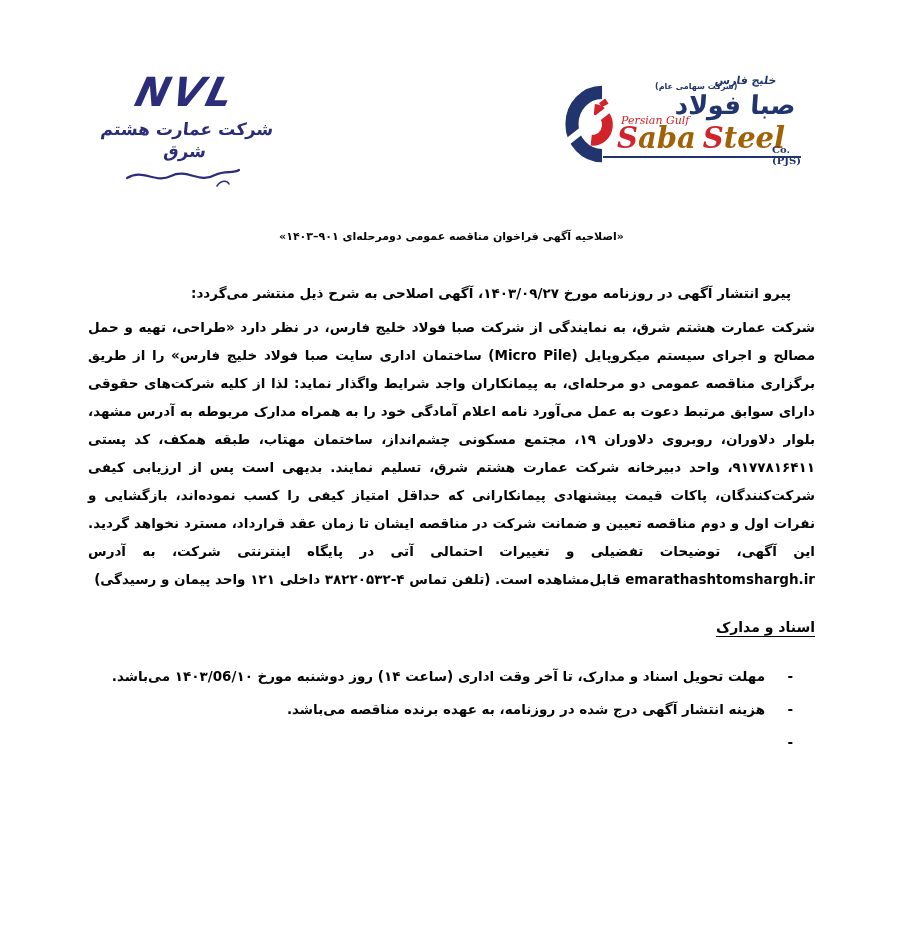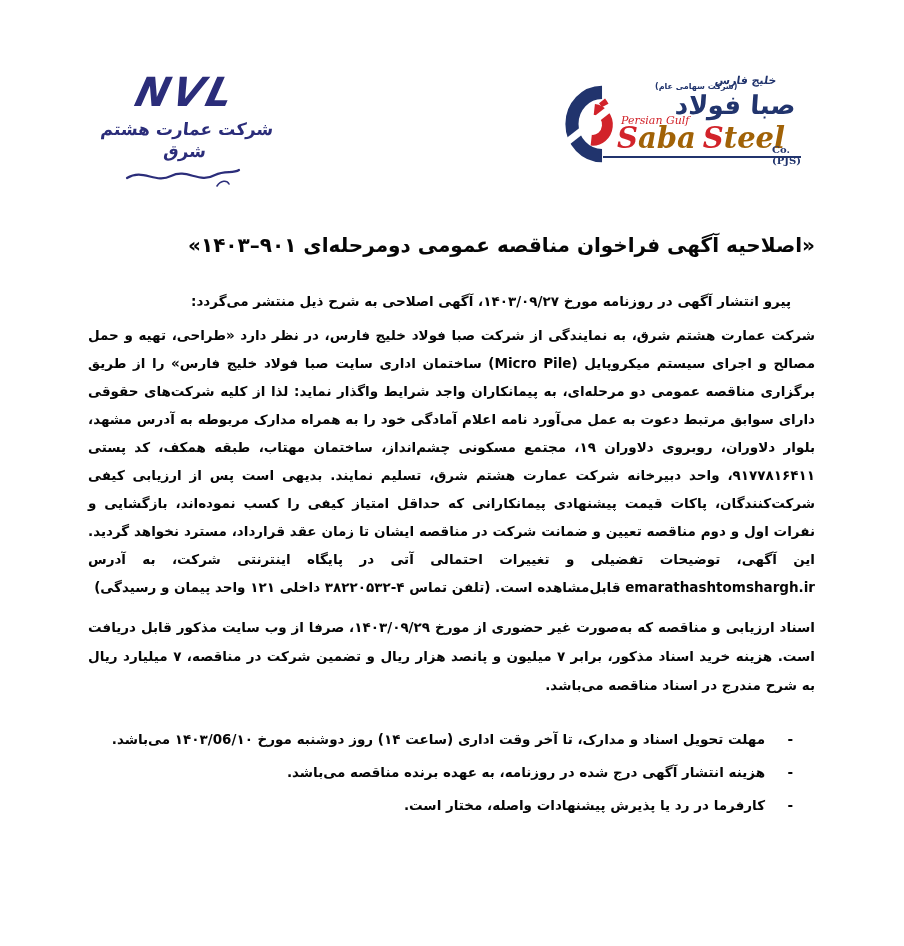--- a/index.html
+++ b/index.html
@@ -29,21 +29,21 @@
   .sabasteel .word{display:inline-block;}
   .sabasteel .word::first-letter{color:#d2232a;}
   .sabasteel .gap{display:inline-block;width:7px;}
   .co{position:absolute;left:209px;top:72px;font-family:"DejaVu Serif",serif;font-weight:bold;
       font-size:10px;color:#21346d;}
   .logo-underline{position:absolute;left:40px;top:84px;width:198px;height:2px;background:#21346d;}
 
   
   .doc{position:absolute;right:89px;width:727px;top:203px;direction:rtl;color:#060606;font-weight:bold;}
   .besmele{text-align:center;font-size:14px;line-height:20px;}
-  .title{font-size:20px;line-height:20px;margin-top:32px;}
+  .title{text-align:center;font-size:11px;line-height:20px;margin-top:24px;}
   .intro{margin:34px 0 0;text-indent:24px;font-size:13.5px;line-height:24px;}
   p.bodytext{margin:8px 0 0;font-size:13.5px;line-height:28px;text-align:justify;}
   .latin{direction:ltr;unicode-bidi:embed;}
   .phone{font-weight:bold;}
   .section{margin-top:24px;font-size:14px;line-height:20px;text-decoration:underline;text-underline-offset:4px;}
   p.docs{margin:12px 0 0;font-size:13.5px;line-height:29px;text-align:justify;}
   ul.bullets{list-style:none;margin:27px 0 0;padding:0 22px 0 0;}
   ul.bullets li{position:relative;padding-right:28px;margin-bottom:8px;font-size:13.5px;line-height:25px;}
   ul.bullets .dash{position:absolute;right:0;top:0;}
 </style>
@@ -77,26 +77,26 @@
     <div class="logo-underline"></div>
   </div>
 
   <div class="doc">
     <div class="title">«اصلاحیه آگهی فراخوان مناقصه عمومی دومرحله‌ای ۹۰۱–۱۴۰۳»</div>
 
     <p class="intro">پیرو انتشار آگهی در روزنامه مورخ ۱۴۰۳/۰۹/۲۷، آگهی اصلاحی به شرح ذیل منتشر می‌گردد:</p>
 
     <p class="bodytext"><span>شرکت عمارت هشتم شرق، به نمایندگی از شرکت صبا فولاد خلیج فارس، در نظر دارد «طراحی، تهیه و حمل مصالح و اجرای سیستم میکروپایل (Micro Pile) ساختمان اداری سایت صبا فولاد خلیج فارس» را از طریق برگزاری مناقصه عمومی دو مرحله‌ای، به پیمانکاران واجد شرایط واگذار نماید: لذا از کلیه شرکت‌های حقوقی دارای سوابق مرتبط دعوت به عمل می‌آورد نامه اعلام آمادگی خود را به همراه مدارک مربوطه به آدرس مشهد، بلوار دلاوران، روبروی دلاوران ۱۹، مجتمع مسکونی چشم‌انداز، ساختمان مهتاب، طبقه همکف، کد پستی ۹۱۷۷۸۱۶۴۱۱، واحد دبیرخانه شرکت عمارت هشتم شرق، تسلیم نمایند. بدیهی است پس از ارزیابی کیفی شرکت‌کنندگان، پاکات قیمت پیشنهادی پیمانکارانی که حداقل امتیاز کیفی را کسب نموده‌اند، بازگشایی و نفرات اول و دوم مناقصه تعیین و ضمانت شرکت در مناقصه ایشان تا زمان عقد قرارداد، مسترد نخواهد گردید. این آگهی، توضیحات تفضیلی و تغییرات احتمالی آتی در پایگاه اینترنتی شرکت، به آدرس </span><span class="latin">emarathashtomshargh.ir</span><span> قابل‌مشاهده است. </span><span class="phone">(تلفن تماس ۴-۳۸۲۲۰۵۳۲ داخلی ۱۲۱ واحد پیمان و رسیدگی)</span></p>
 
+    <div class="section">اسناد و مدارک</div>
 
-    <p class="docs">اسناد ارزیابی و مناقصه که به‌صورت غیر حضوری از مورخ ۱۴۰۳/۰۹/۲۹، صرفا از وب سایت مذکور قابل دریافت است. هزینه خرید اسناد مذکور، برابر ۷ میلیون و پانصد هزار ریال و تضمین شرکت در مناقصه، ۷ میلیارد ریال به شرح مندرج در اسناد مناقصه می‌باشد.</p>
 
     <ul class="bullets">
 
         <li><span class="dash">-</span><span class="bullet-text">مهلت تحویل اسناد و مدارک، تا آخر وقت اداری (ساعت ۱۴) روز دوشنبه مورخ ۱۴۰۳/06/۱۰ می‌باشد.</span></li>
 
         <li><span class="dash">-</span><span class="bullet-text">هزینه انتشار آگهی درج شده در روزنامه، به عهده برنده مناقصه می‌باشد.</span></li>
 
-        <li><span class="dash">-</span><span class="bullet-text">کارفرما در رد یا پذیرش پیشنهادات واصله، مختار است.</span></li>
+        <li><span class="dash">-</span></li>
       </ul>
   </div>
 
 </div>
 
 </body></html>

